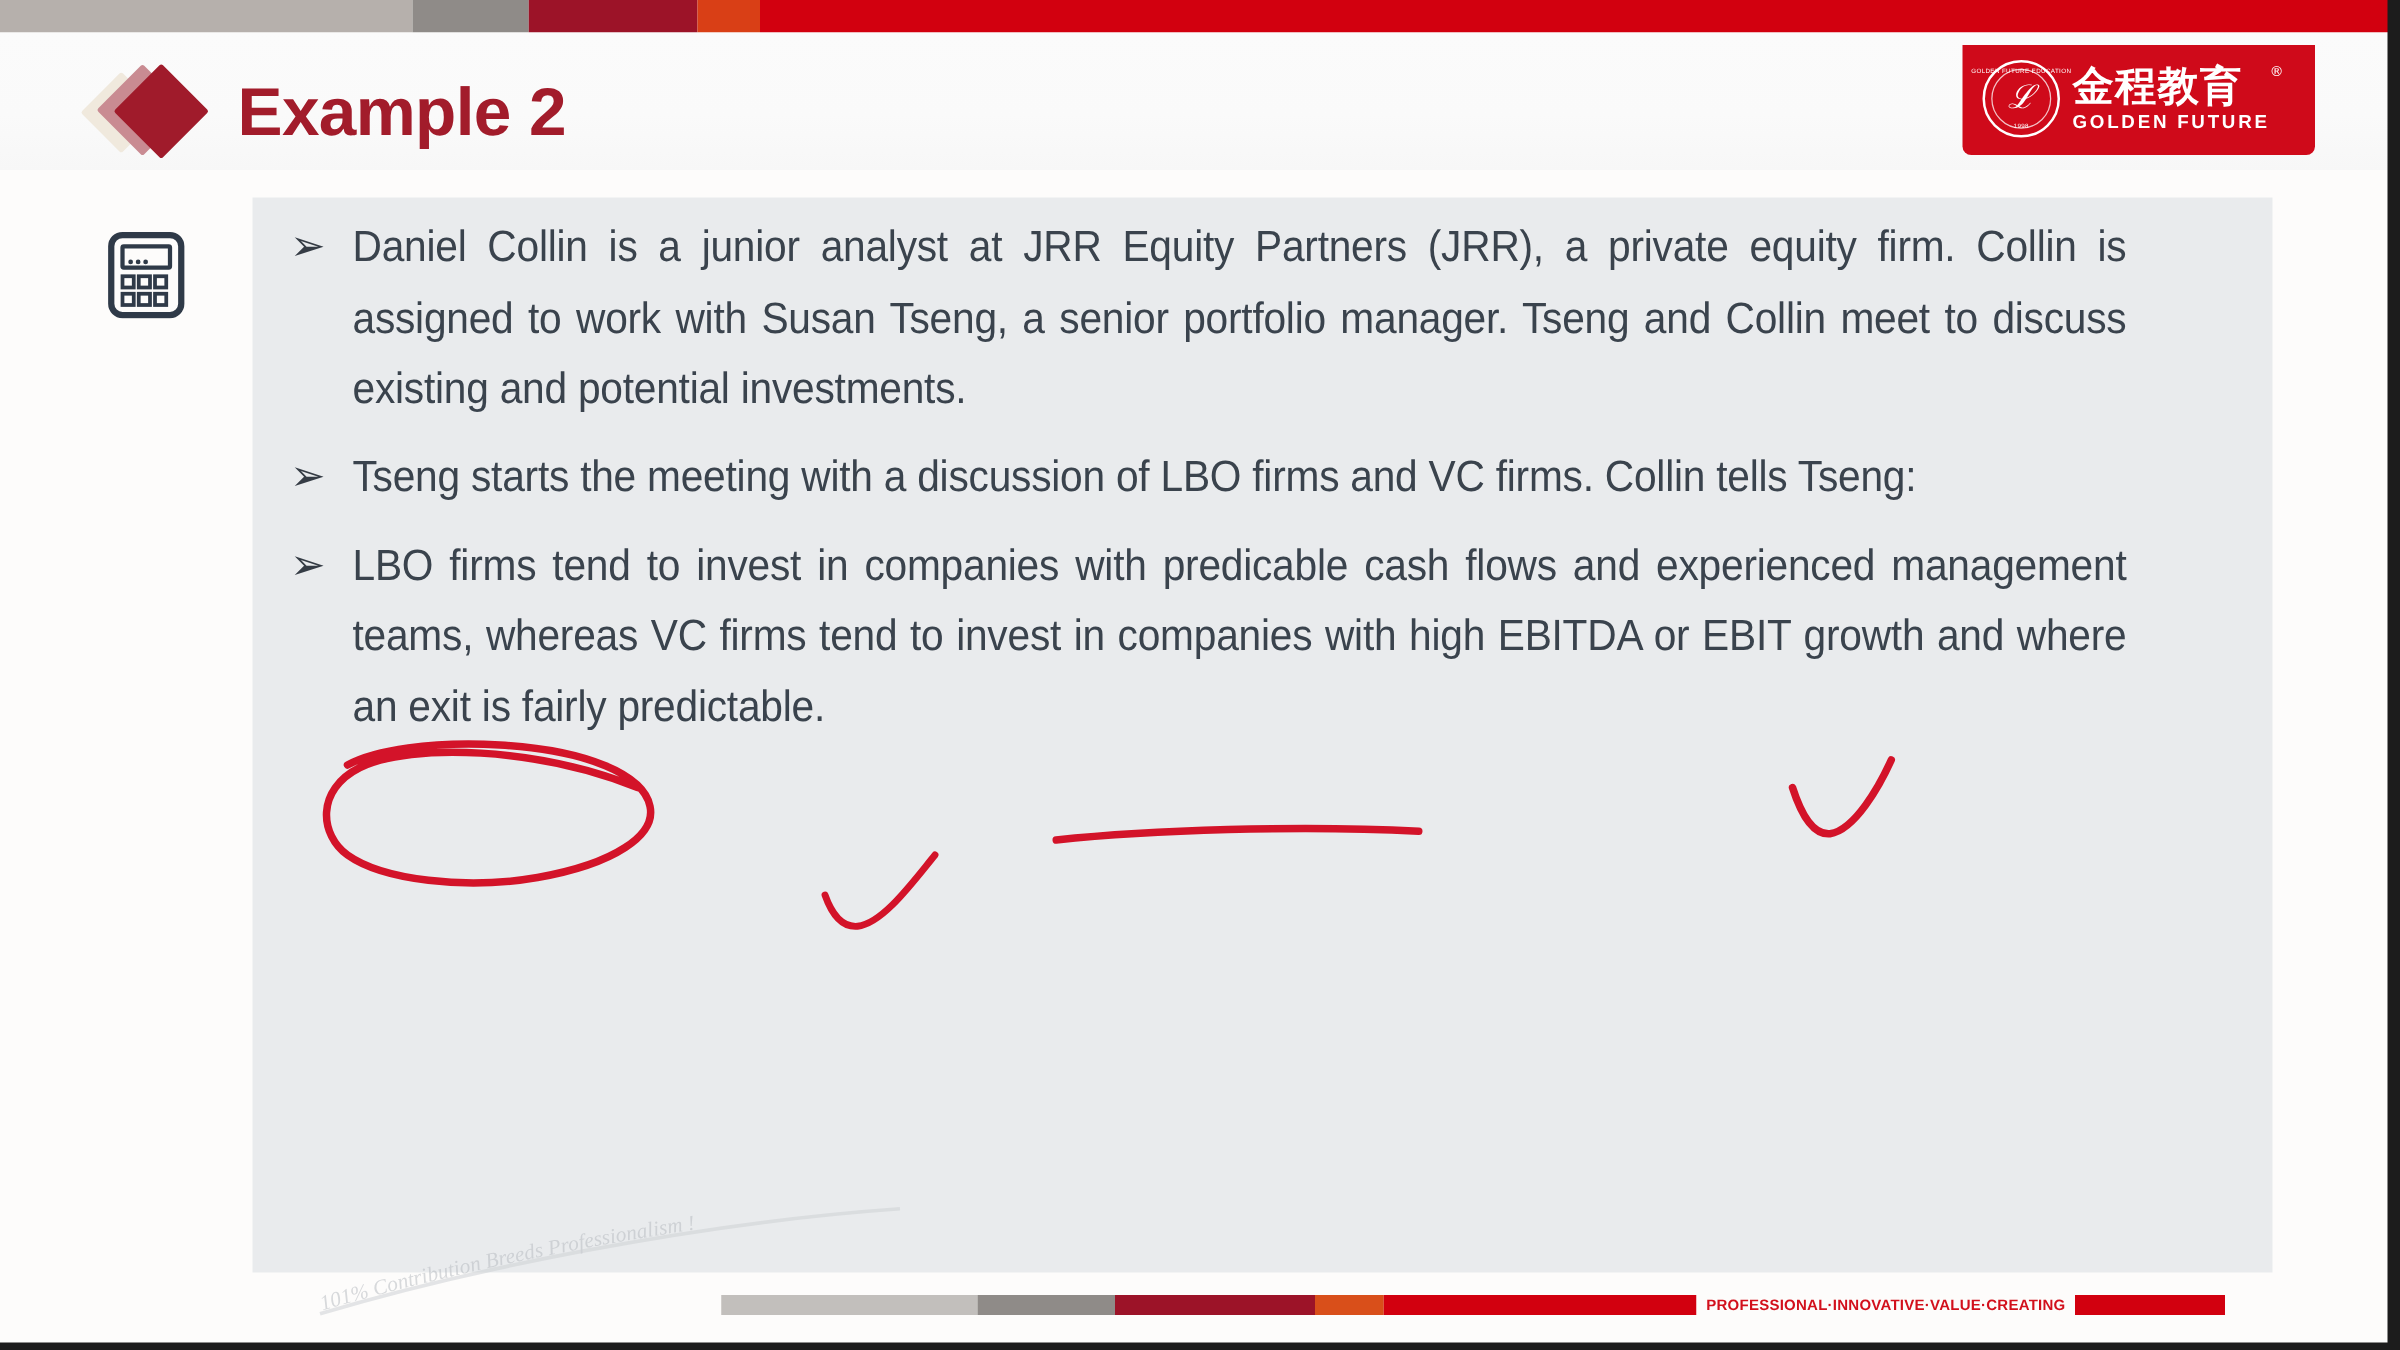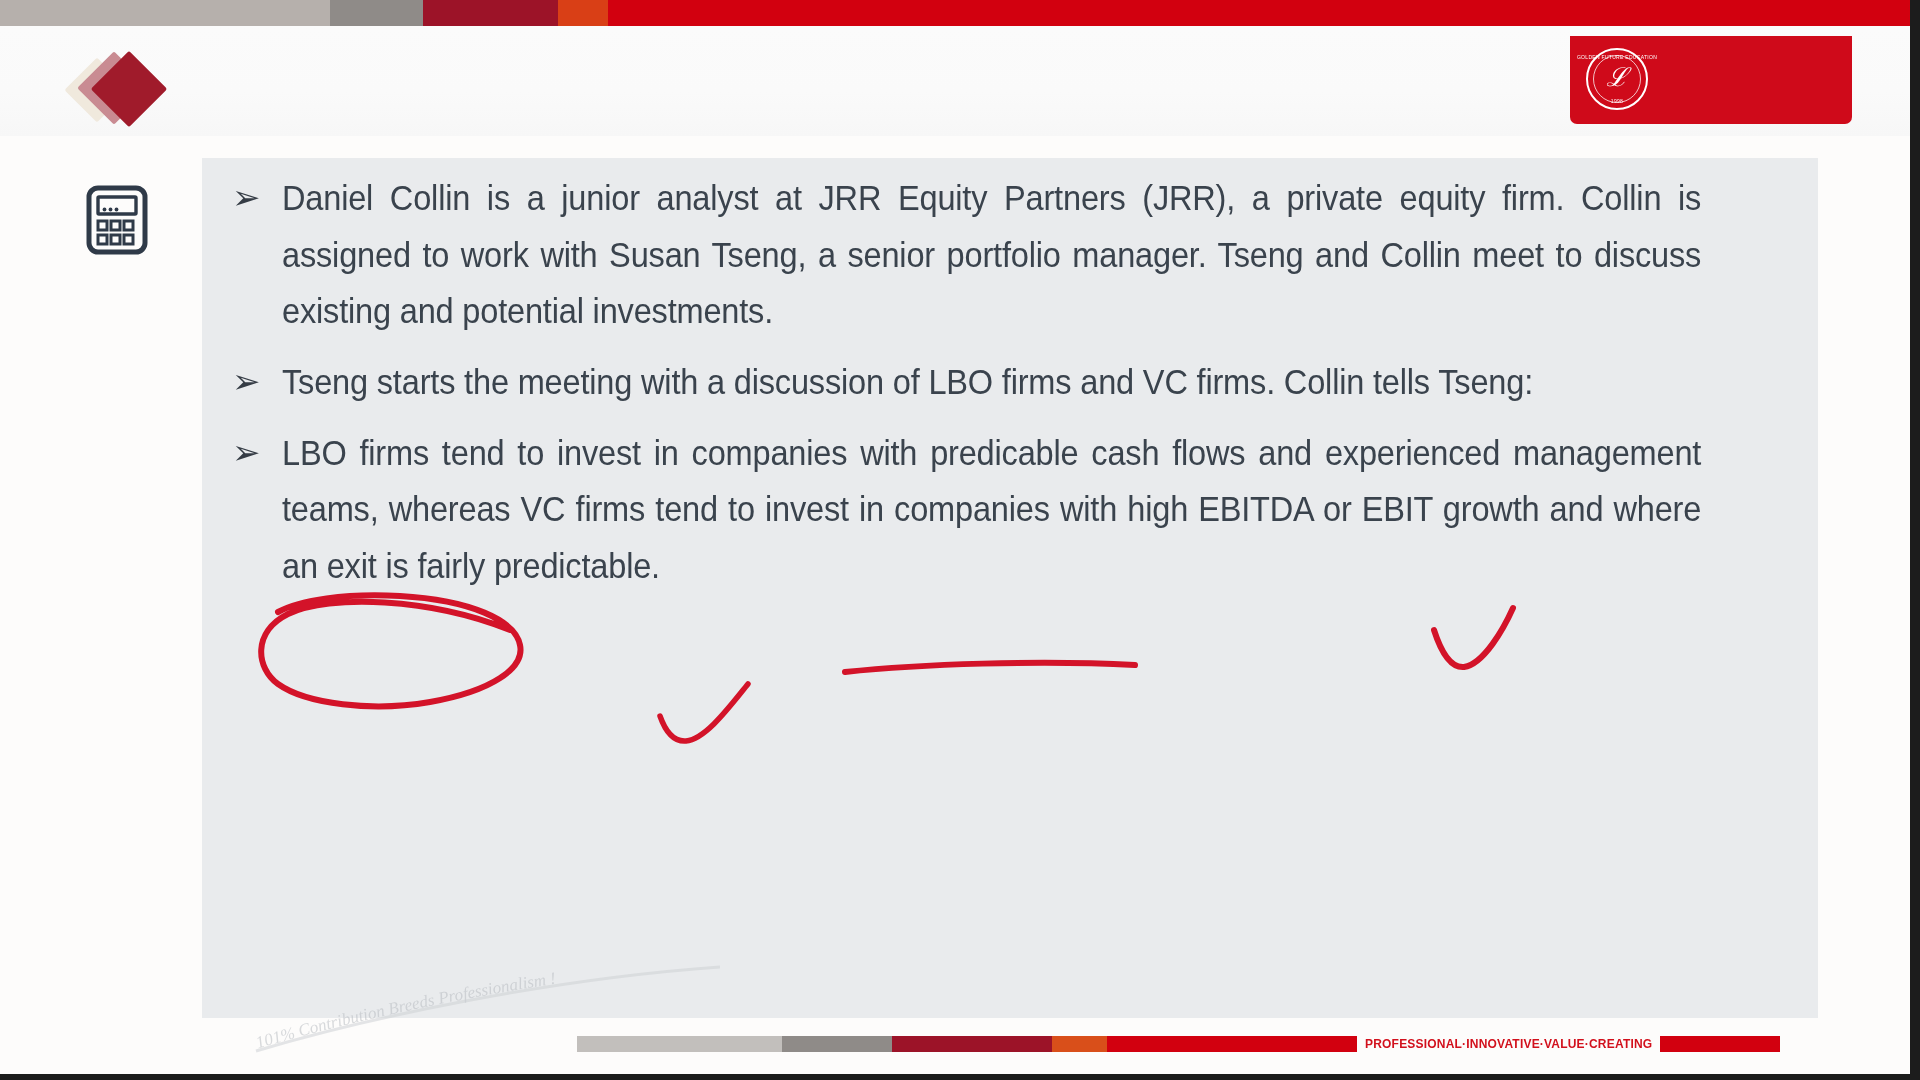--- a/index.html
+++ b/index.html
@@ -208,27 +208,34 @@
   </div>
 
   <div class="header">
 
     <div class="title-row">
       <span class="diamond-mark">
         <i class="dm-1"></i>
           <i class="dm-2"></i>
           <i class="dm-3"></i>
       </span>
+      <span class="slide-title">Example 2</span>
     </div>
 
     <div class="logo">
       <span class="logo-seal">
         <span class="seal-micro top">GOLDEN FUTURE EDUCATION</span>
         <span class="seal-glyph">ℒ</span>
         <span class="seal-micro bot">1998</span>
+      </span>
+      <span class="logo-words">
+        <span class="logo-cn">
+          <span>金程教育</span><span class="logo-reg">®</span>
+        </span>
+        <span class="logo-en">GOLDEN FUTURE</span>
       </span>
     </div>
   </div>
 
   <svg class="calc-icon" viewBox="0 0 62 70">
     <rect x="3" y="3" width="56" height="64" rx="9" ry="9" fill="none" stroke="#2f3a48" stroke-width="5"></rect>
     <rect x="12" y="12" width="38" height="17" rx="1" fill="none" stroke="#2f3a48" stroke-width="3.4"></rect>
     <circle cx="18.5" cy="24.5" r="1.9" fill="#2f3a48"></circle>
     <circle cx="24.5" cy="24.5" r="1.9" fill="#2f3a48"></circle>
     <circle cx="30.5" cy="24.5" r="1.9" fill="#2f3a48"></circle>

